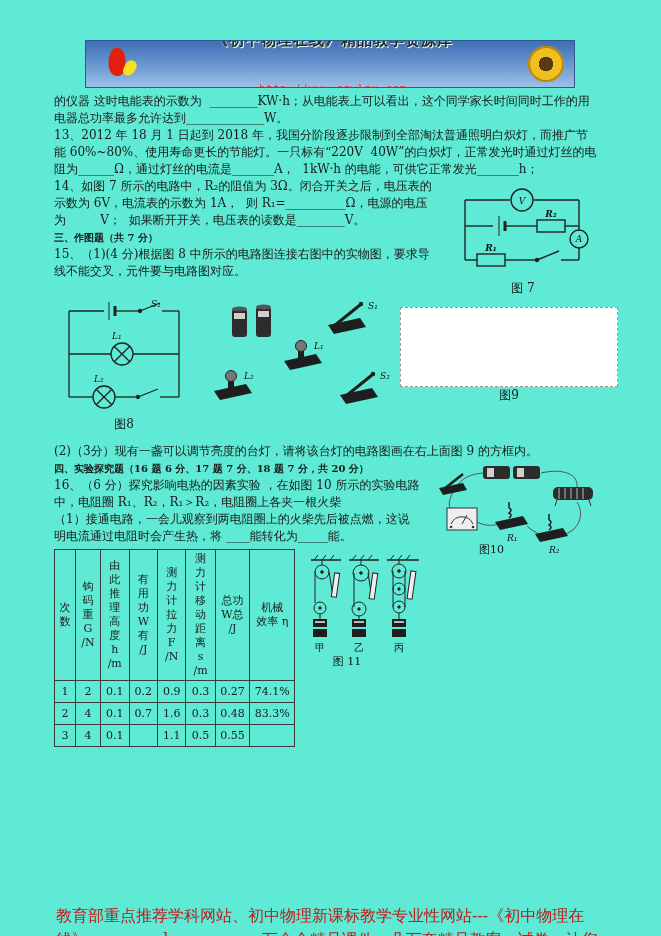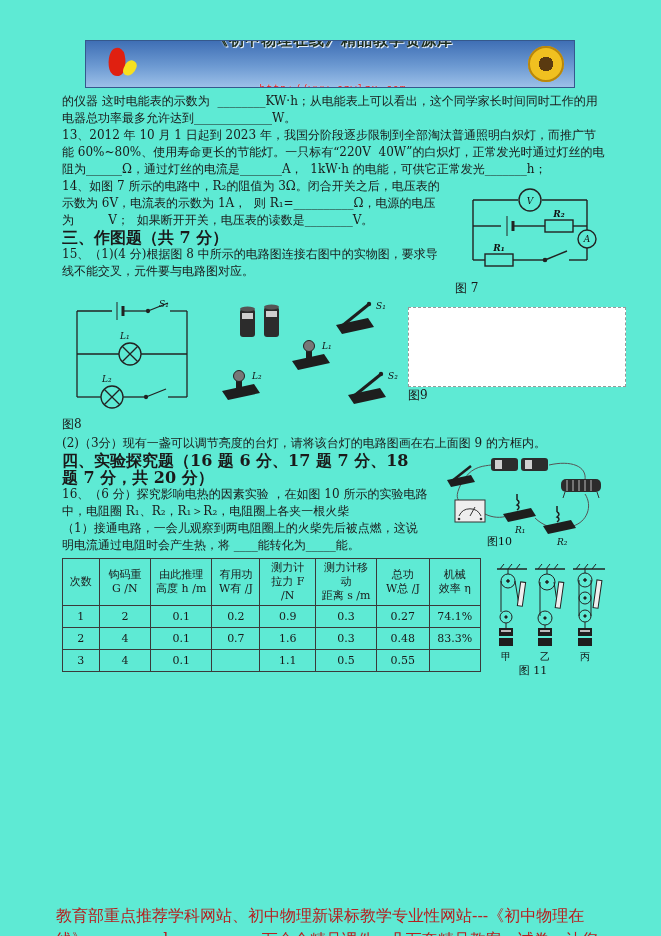--- a/index.html
+++ b/index.html
@@ -40,31 +40,31 @@
     margin-top:32px;
   }
   .sunflower { position:relative; width:58px; height:44px; flex:0 0 auto; }
   .sun-petals {
     position:absolute; right:10px; top:4px; width:36px; height:36px;
     background:radial-gradient(circle at 50% 50%, #5a3a10 0 28%, #f0c020 29% 70%, #d89c18 71% 100%);
     border-radius:50%;
     box-shadow:0 0 0 2px #b8860b inset;
   }
   
-  .doc { position:absolute; left:62px; top:93px; width:545px; }
+  .doc { position:absolute; left:54px; top:93px; width:545px; }
   .para { white-space:pre-wrap; }
-  .heading { font-weight:bold; font-size:16px; }
-  
-  .figcap { text-align:left; font-size:12px; }
+  .heading { font-weight:bold; font-size:10px; }
+  
+  .figcap { text-align:center; font-size:12px; }
   svg text { font-family:"DejaVu Serif","Liberation Serif",serif; }
   .lbl { font-size:9px; font-style:italic; fill:#111; }
   
   .fig7-wrap { float:right; width:152px; margin:2px 0 2px 8px; }
   
-  .figrow { display:flex; align-items:flex-start; gap:8px; clear:right; margin:2px 0 2px 0; }
+  .figrow { display:flex; align-items:flex-start; gap:8px; clear:right; margin:2px 0 10px 0; }
   .fig9-box {
     width:218px; height:80px; border:1.5px dashed #999; background:#fff;
     margin-top:8px;
   }
   .fig9-wrap { margin-left:auto; }
   
   .fig10-wrap { float:right; width:172px; margin:0 0 2px 6px; }
   
   .tablerow { display:flex; align-items:flex-start; gap:14px; margin-top:4px; }
   table.exp { border-collapse:collapse; font-size:11px; }
@@ -96,21 +96,21 @@
       <div class="banner-url">http://www.czwlzx.com</div>
     </div>
     <div class="sunflower">
       <div class="sun-petals"></div>
     </div>
   </div>
 
   <div class="doc">
 
     <div class="para">的仪器 这时电能表的示数为  ________KW·h；从电能表上可以看出，这个同学家长时间同时工作的用电器总功率最多允许达到_____________W。</div>
-    <div class="para">13、2012 年 10 月 1 日起到 2023 年，我国分阶段逐步限制到全部淘汰普通照明白炽灯，而推广节能 60%~80%、使用寿命更长的节能灯。一只标有“220V  40W”的白炽灯，正常发光时通过灯丝的电阻为______Ω，通过灯丝的电流是_______A，  1kW·h 的电能，可供它正常发光_______h；</div>
+    <div class="para">13、2012 年 18 月 1 日起到 2018 年，我国分阶段逐步限制到全部淘汰普通照明白炽灯，而推广节能 60%~80%、使用寿命更长的节能灯。一只标有“220V  40W”的白炽灯，正常发光时通过灯丝的电阻为______Ω，通过灯丝的电流是_______A，  1kW·h 的电能，可供它正常发光_______h；</div>
 
     <div class="fig7-wrap">
       <svg width="150" height="95" viewBox="0 0 150 95">
         <g stroke="#222" stroke-width="1.4" fill="none">
           <line x1="18" y1="20" x2="63" y2="20"></line>
             <line x1="87" y1="20" x2="132" y2="20"></line>
           <circle cx="75" cy="20" r="11"></circle>
           <line x1="18" y1="20" x2="18" y2="80"></line>
           <line x1="132" y1="20" x2="132" y2="50"></line>
           <circle cx="132" cy="59" r="9"></circle>

